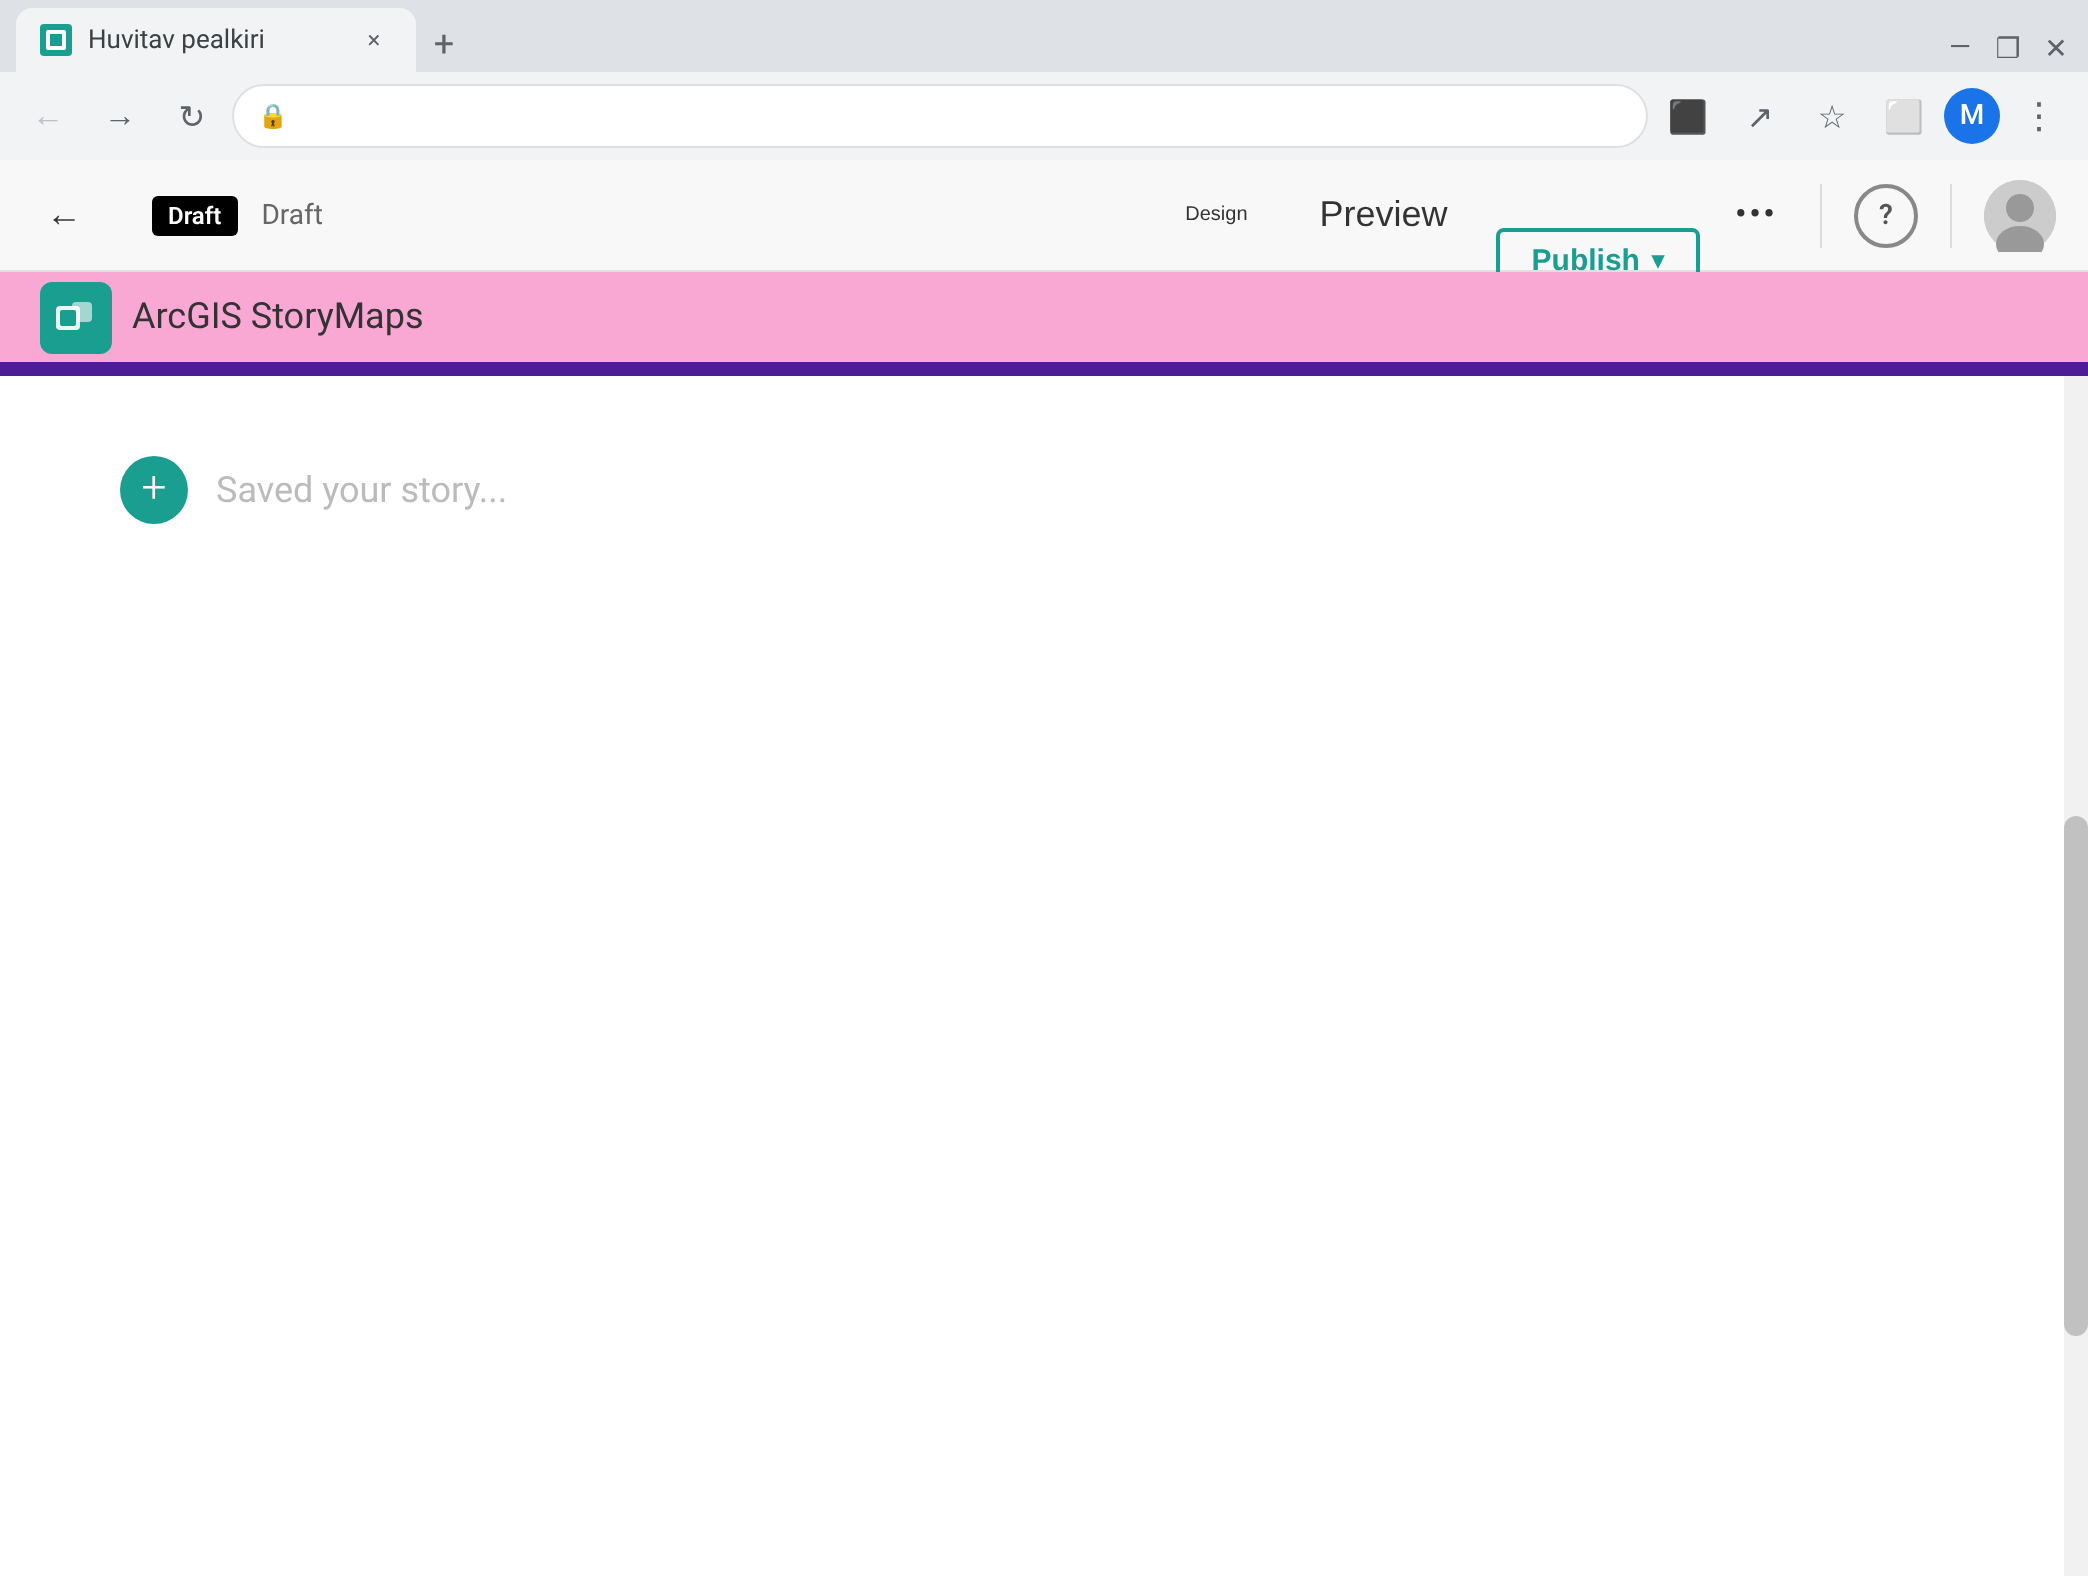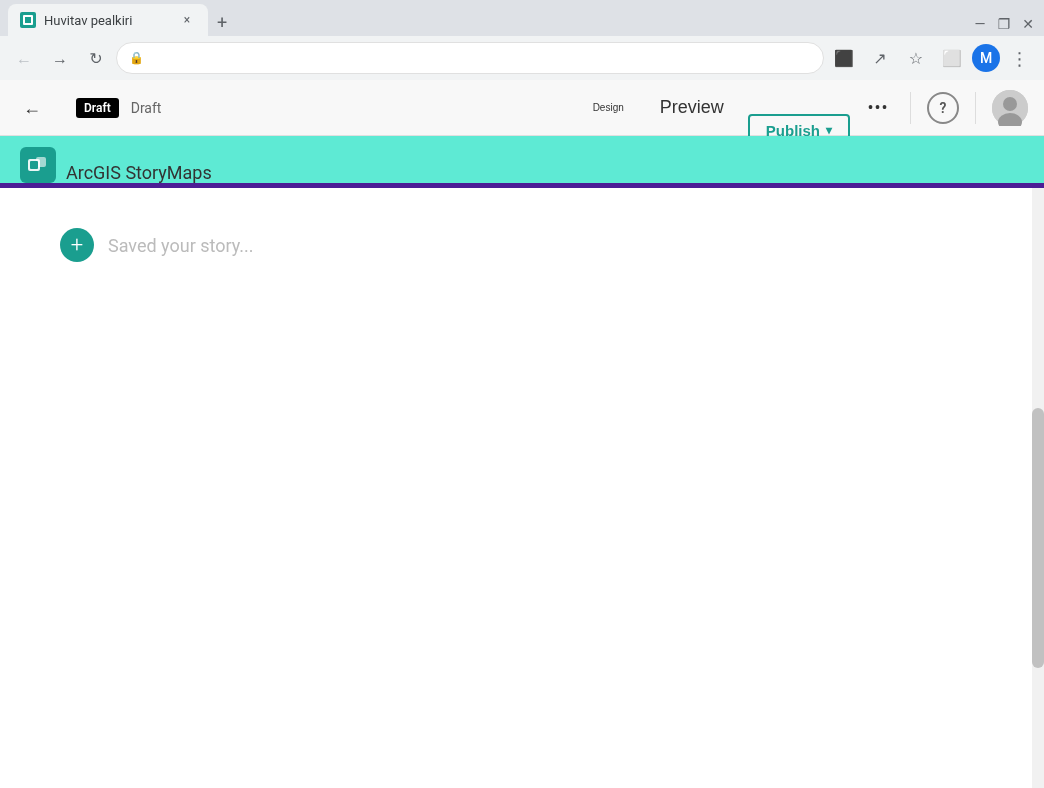--- a/index.html
+++ b/index.html
@@ -39,21 +39,21 @@
     .design-btn { font-size: 10px; color: #333; cursor: pointer; padding: 6px 12px; background: transparent; border: none; }
     .preview-btn { font-size: 18px; color: #333; cursor: pointer; padding: 6px 12px; background: transparent; border: none; }
     .publish-btn { display: flex; align-items: center; gap: 6px; border: 2px solid #1a9e8f; border-radius: 4px; padding: 6px 16px; cursor: pointer; background: transparent; font-size: 15px; font-weight: 600; color: #1a9e8f; margin-top: 45px; }
     .publish-chevron { font-size: 12px; }
     .more-btn { width: 32px; height: 32px; display: flex; align-items: center; justify-content: center; cursor: pointer; color: #333; font-size: 18px; letter-spacing: 1px; }
     .help-btn { width: 32px; height: 32px; border-radius: 50%; border: 2px solid #888; display: flex; align-items: center; justify-content: center; cursor: pointer; font-size: 14px; color: #555; font-weight: 600; }
     .separator { width: 1px; height: 32px; background: #ddd; margin: 0 4px; }
     .user-avatar { width: 36px; height: 36px; border-radius: 50%; background: #ccc; display: flex; align-items: center; justify-content: center; cursor: pointer; }
 
     
-    .brand-bar { display: flex; align-items: flex-end; height: 52px; padding: 0 20px; background: #5eead4; border-bottom: 5px solid #4c1d95; }
+    .brand-bar { display: flex; align-items: center; height: 52px; padding: 0 20px; background: #f9a8d4; border-bottom: 7px solid #4c1d95; }
     .brand-logo { width: 36px; height: 36px; background: #1a9e8f; border-radius: 6px; display: flex; align-items: center; justify-content: center; margin-right: 10px; }
     .brand-name { font-size: 18px; color: #333; font-weight: 400; }
 
     
     .story-content { flex: 1; background: white; display: flex; align-items: flex-start; justify-content: flex-start; padding: 40px 60px; position: relative; overflow-y: auto; }
     .add-block { display: flex; align-items: center; gap: 14px; }
     .add-circle { width: 34px; height: 34px; border-radius: 50%; background: #1a9e8f; display: flex; align-items: center; justify-content: center; cursor: pointer; flex-shrink: 0; }
     .add-circle-icon { color: white; font-size: 22px; line-height: 1; font-weight: 300; }
     .story-placeholder { font-size: 18px; color: #bbb; font-style: normal; }
 

